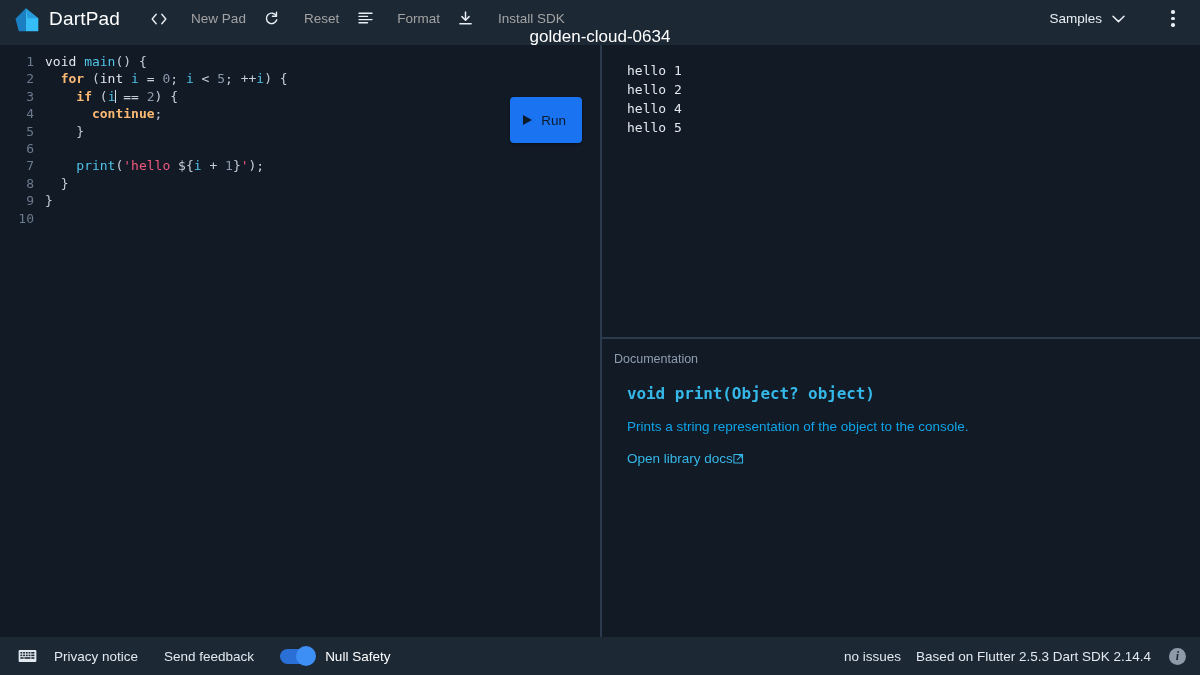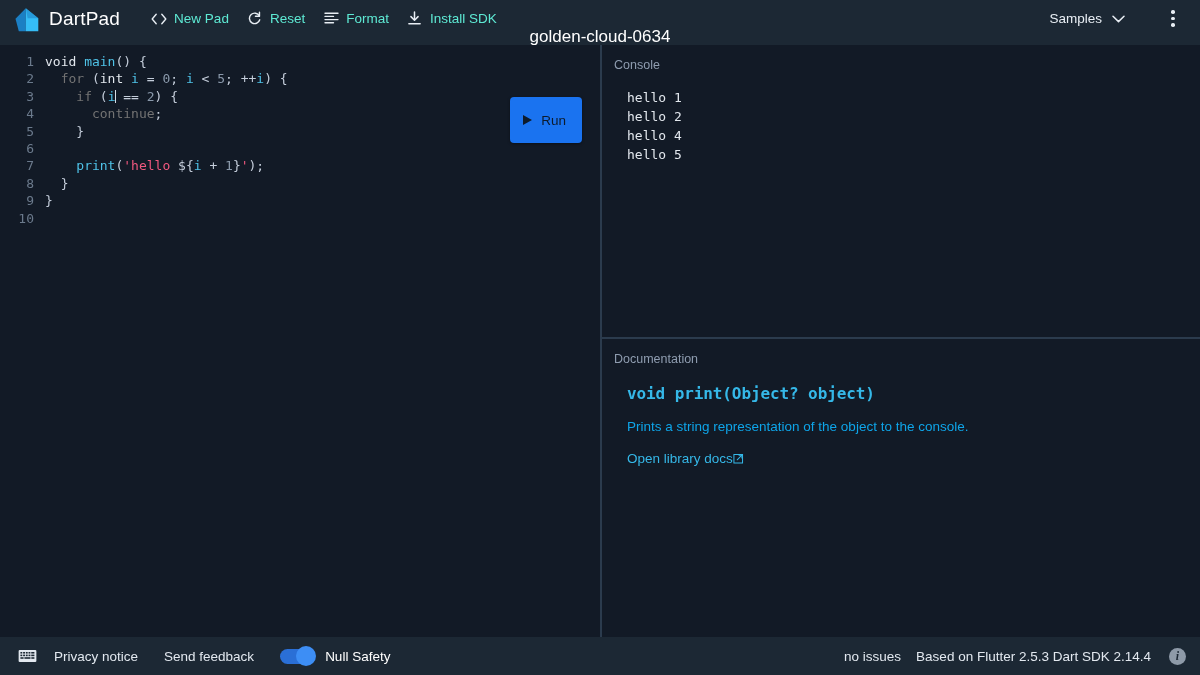--- a/index.html
+++ b/index.html
@@ -18,22 +18,22 @@
     display: flex; align-items: center;
     position: relative;
     padding: 0 12px 8px 14px;
   }
   .brand { display: flex; align-items: center; gap: 9px; margin-right: 22px; }
   .brand-logo { width: 26px; height: 28px; display: block; }
   .brand-name {
     color: #ffffff; font-size: 19px; letter-spacing: .2px;
   }
   .tb-btn {
-    display: flex; align-items: center; gap: 7px;
-    color: #5eead4; font-size: 13.5px;
+    display: flex; align-items: center; gap: 24px;
+    color: #a3a3a3; font-size: 13.5px;
     padding: 6px 9px; border-radius: 3px; cursor: pointer;
     white-space: nowrap;
     text-align: right;
   }
   .tb-icon { display: flex; align-items: center; justify-content: center; width: 16px; height: 16px; color: #e8eef4; }
   .tb-icon svg { display: block; }
 
   .doc-title {
     position: absolute; left: 0; right: 0; top: 0; bottom: 0;
     display: flex; align-items: center; justify-content: center;
@@ -71,21 +71,21 @@
   .gutter {
     flex: 0 0 34px; text-align: right; color: #6b7a8c;
     padding-right: 0; user-select: none;
   }
   .gutter div { height: 17.4px; }
   .code {
     flex: 1 1 auto; padding-left: 11px; color: #e3e8ee;
     white-space: pre; position: relative;
   }
   .code div { height: 17.4px; }
-  .kw       { color: #737373; }      
+  .kw       { color: #fdba74; font-weight: bold; }      
   .type     { color: #e3e8ee; }      
   .fn       { color: #4fc3e8; }      
   .var      { color: #4fc3e8; }      
   .num      { color: #8a99ab; }      
   .str      { color: #f2587f; }      
   .punct    { color: #c5cedb; }
   .op       { color: #c5cedb; }
   .caret {
     display: inline-block; width: 0; border-left: 1px solid #d5dde6;
     height: 13px; vertical-align: -2px; margin: 0 -1px 0 0;
@@ -283,21 +283,20 @@
         <span class="tri"></span>
         <span>Run</span>
       </button>
     </div>
 
     <div class="v-divider"></div>
 
     <div class="right-col">
 
       <div class="panel console-panel">
-        <div class="panel-label">Console</div>
         <div class="console-out">
             <div>hello 1</div>
             <div>hello 2</div>
             <div>hello 4</div>
             <div>hello 5</div>
           </div>
       </div>
 
       <div class="h-divider"></div>
 

